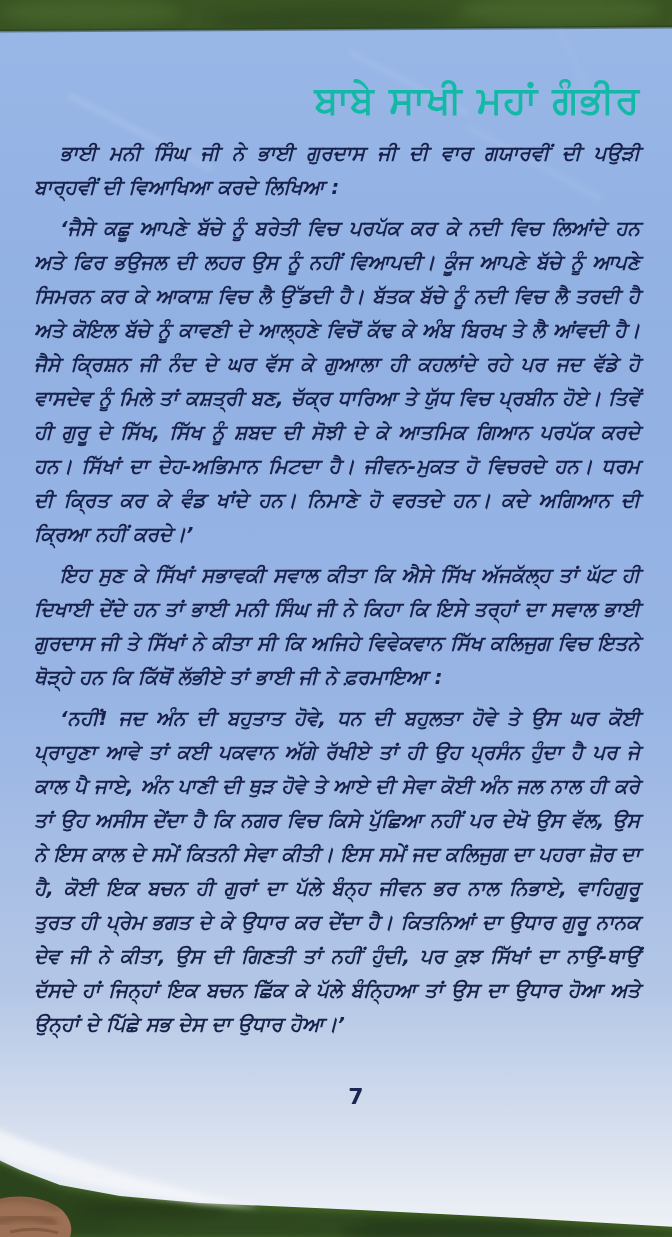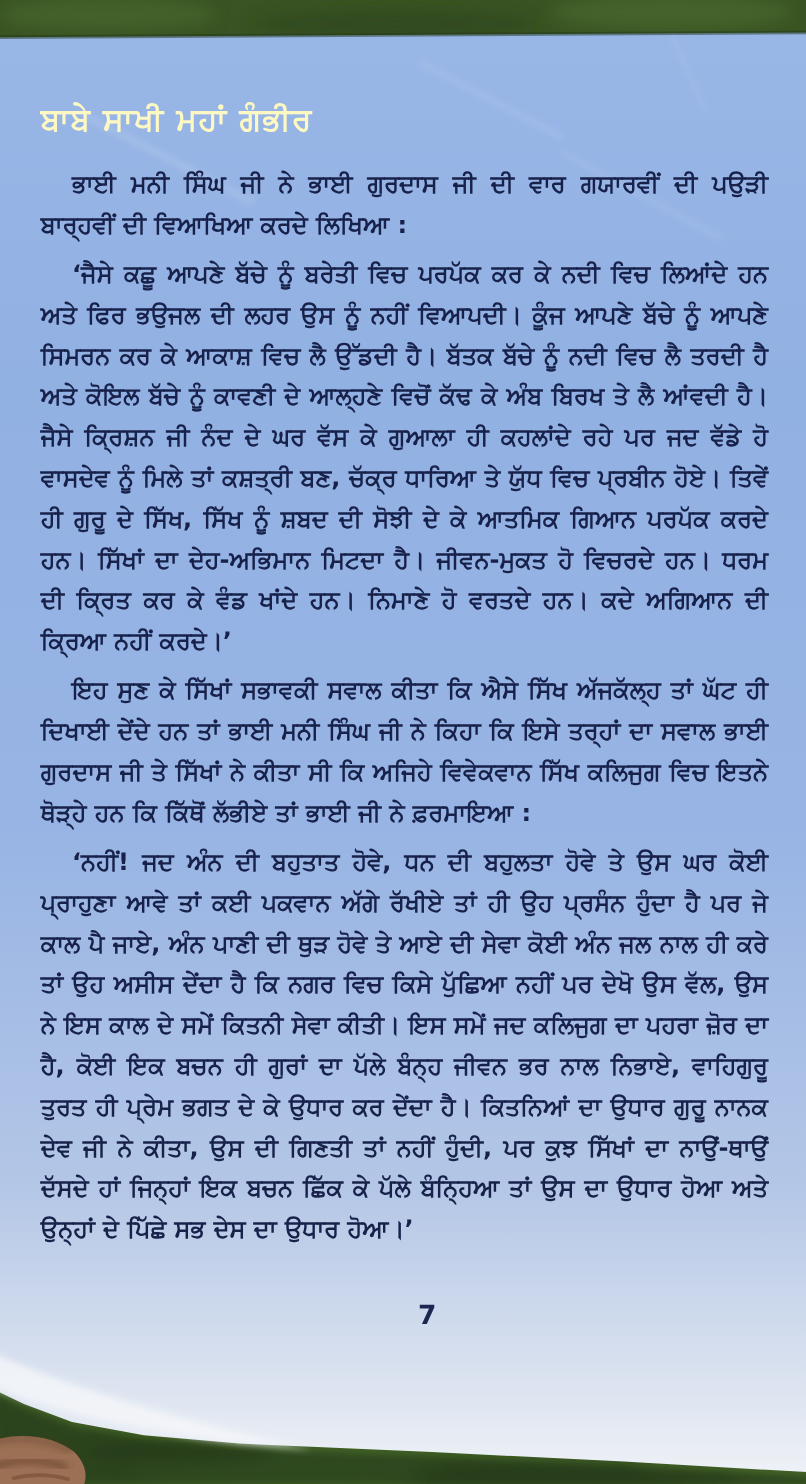--- a/index.html
+++ b/index.html
@@ -11,29 +11,30 @@
   }
   .photo-svg { position:absolute; left:0; top:0; width:672px; height:1237px; display:block; }
   .content {
     position:absolute; left:34px; top:80px; width:606px;
     color:#17214a;
     font-size:20px; line-height:34px; font-weight:600;
     text-rendering:optimizeLegibility;
   }
   .title {
     margin:0 0 16px 0;
-    text-align:left;
-    font-size:26px; line-height:40px;
-    font-weight:bold; color:#fef9c3;
+    text-align:right;
+    font-size:38px; line-height:40px;
+    font-weight:bold; color:#14b8a6;
     letter-spacing:1px;
   }
   .para {
     margin:0 0 7px 0;
     text-indent:26px;
     text-align:justify;
+    font-style:italic;
   }
   .pageno {
     position:absolute; top:1084px; left:0; width:672px;
     text-align:center; font-size:22px; line-height:26px;
     color:#1b2750; font-weight:600;
     transform:translateX(20px);
   }
 </style>
 </head>
 <body>

